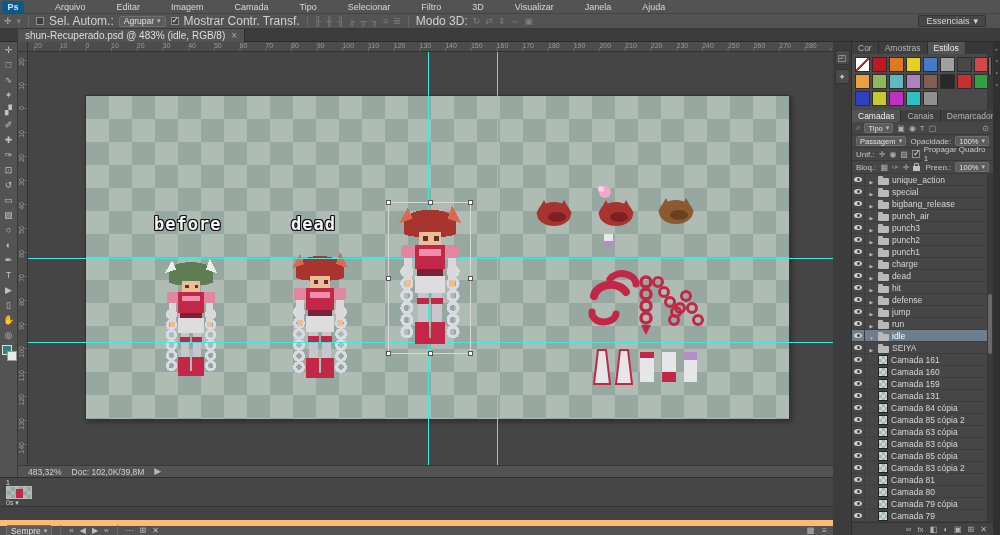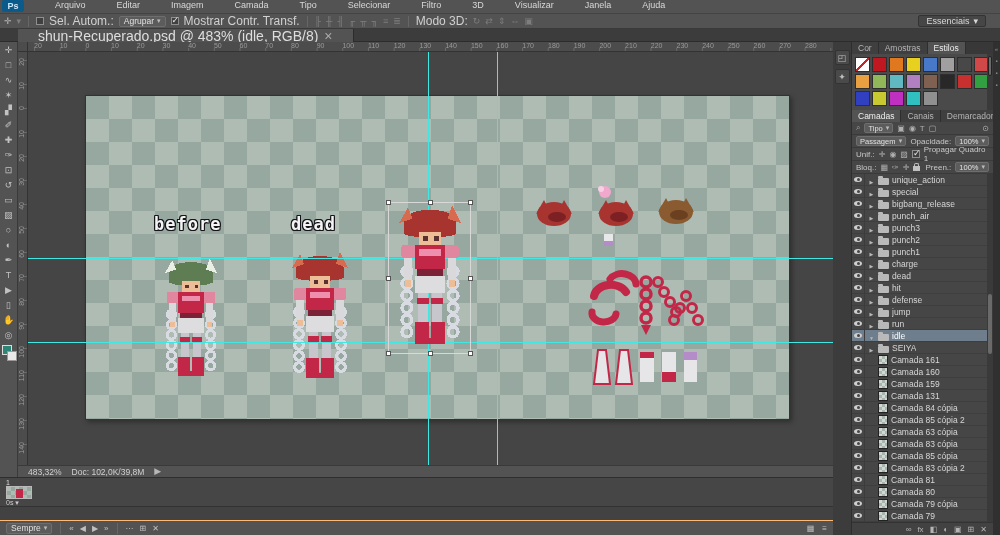--- a/index.html
+++ b/index.html
@@ -2,40 +2,40 @@
 <html><head>
 <meta charset="utf-8">
 <style>
   html,body{margin:0;padding:0;background:#2a2a2a;}
   *{box-sizing:border-box;}
   #root{position:relative;width:1000px;height:535px;background:#535353;
         font-family:"Liberation Sans",sans-serif;font-size:9px;color:#cfcfcf;overflow:hidden;}
 
   
   #menu-bar{position:absolute;left:0;top:0;width:1000px;height:14px;background:#535353;
-            display:flex;align-items:flex-start;border-bottom:1px solid #444;}
+            display:flex;align-items:center;border-bottom:1px solid #444;}
   #ps-logo{width:22px;height:12px;background:#0a5b8c;color:#cfe6f5;font-weight:bold;
            display:flex;align-items:center;justify-content:center;margin:0 6px 0 2px;border-radius:2px;font-size:9px;}
   .menu-item{padding:0 6px;color:#d8d8d8;cursor:default;margin-left:19px;}
   #options-bar{position:absolute;left:0;top:14px;width:1000px;height:15px;background:#535353;
                border-bottom:1px solid #3a3a3a;display:flex;align-items:center;gap:5px;padding-left:4px;}
   .sep{width:1px;height:11px;background:#666;margin:0 2px;}
   .cb{width:8px;height:8px;border:1px solid #8f8f8f;background:#404040;display:inline-block;position:relative;}
   .cb.checked::after{content:"✓";position:absolute;left:0px;top:-3px;font-size:9px;color:#e8e8e8;}
   .opt-label{color:#d0d0d0;font-size:12px;}
   .dd{background:#5c5c5c;border:1px solid #6e6e6e;border-radius:2px;height:11px;display:inline-flex;
       align-items:center;gap:3px;padding:0 4px;font-size:8.5px;color:#e0e0e0;}
   .dd .car{font-size:7px;color:#bbb;}
   .icon-glyph{color:#b8b8b8;font-size:9px;line-height:11px;}
   .icon-glyph.dim{color:#7e7e7e;}
   #workspace-btn{position:absolute;right:14px;top:1px;height:12px;background:#464646;border:1px solid #333;
                  border-radius:2px;display:flex;align-items:center;gap:4px;padding:0 7px;color:#d8d8d8;}
   #tab-bar{position:absolute;left:0;top:29px;width:1000px;height:13px;background:#3c3c3c;border-bottom:1px solid #2c2c2c;}
   #doc-tab{position:absolute;left:18px;top:0;height:13px;background:#535353;border-right:1px solid #2c2c2c;
-           display:flex;align-items:center;gap:6px;padding:0 20px;color:#dedede;font-size:14px;}
+           display:flex;align-items:center;gap:6px;padding:0 7px;color:#dedede;font-size:10px;}
   #doc-tab .close{color:#aaa;}
 
   
   #tools-panel{position:absolute;left:0;top:42px;width:18px;height:435px;background:#535353;border-right:1px solid #3a3a3a;}
   #tools-list{display:flex;flex-direction:column;align-items:center;}
   .tool{width:16px;height:15px;display:flex;align-items:center;justify-content:center;color:#c2c2c2;font-size:9px;}
   #fg-bg{position:relative;width:16px;height:18px;margin:3px auto 0;}
   #fg-swatch{position:absolute;left:1px;top:0;width:10px;height:10px;border:1px solid #ddd;}
   #bg-swatch{position:absolute;left:6px;top:6px;width:10px;height:10px;border:1px solid #999;background:#e8e8e8;}
 
@@ -71,21 +71,21 @@
   #timeline{position:absolute;left:0;top:477px;width:833px;height:58px;background:#424242;border-top:1px solid #2e2e2e;}
   #timeline-header{height:13px;background:#3a3a3a;}
   #timeline-tab{display:inline-flex;align-items:center;height:13px;background:#535353;padding:0 8px;color:#dedede;font-size:8.5px;border-right:1px solid #2c2c2c;}
   #timeline-body{position:relative;height:29px;background:#464646;border-bottom:1px solid #333;}
   #frame-item{position:absolute;left:6px;top:1px;width:34px;}
   #frame-number{font-size:7px;color:#ddd;}
   #frame-thumb{width:26px;height:13px;border:1px solid #bbb;background-color:#aebcb4;
                background-image:conic-gradient(#97a8a0 25%,#aebcb4 0 50%,#97a8a0 0 75%,#aebcb4 0);background-size:8px 8px;position:relative;}
   #frame-thumb .mini-sprite{position:absolute;left:9px;top:2px;width:7px;height:9px;background:#c22748;}
   #frame-delay{font-size:7px;color:#ccc;}
-  #timeline-controls{position:absolute;left:0;bottom:0;width:100%;height:15px;background:#535353;border-top:1px solid #fdba74;
+  #timeline-controls{position:absolute;left:0;bottom:0;width:100%;height:15px;background:#535353;border-top:6px solid #fdba74;
                      display:flex;align-items:center;gap:6px;padding:0 6px;}
   .tc-icon{color:#c0c0c0;font-size:8px;}
   #timeline-right-icons{margin-left:auto;display:flex;gap:8px;}
 
   
   #right-dock{position:absolute;left:833px;top:42px;width:167px;height:493px;background:#3c3c3c;}
   #collapsed-col{position:absolute;left:0;top:8px;width:18px;display:flex;flex-direction:column;gap:4px;align-items:center;}
   .dock-tile{width:15px;height:15px;background:#4a4a4a;border:1px solid #333;border-radius:2px;
              display:flex;align-items:center;justify-content:center;color:#bdbdbd;font-size:9px;}
   #panel-col{position:absolute;left:18px;top:0;width:142px;height:493px;background:#464646;border-left:1px solid #2e2e2e;}

